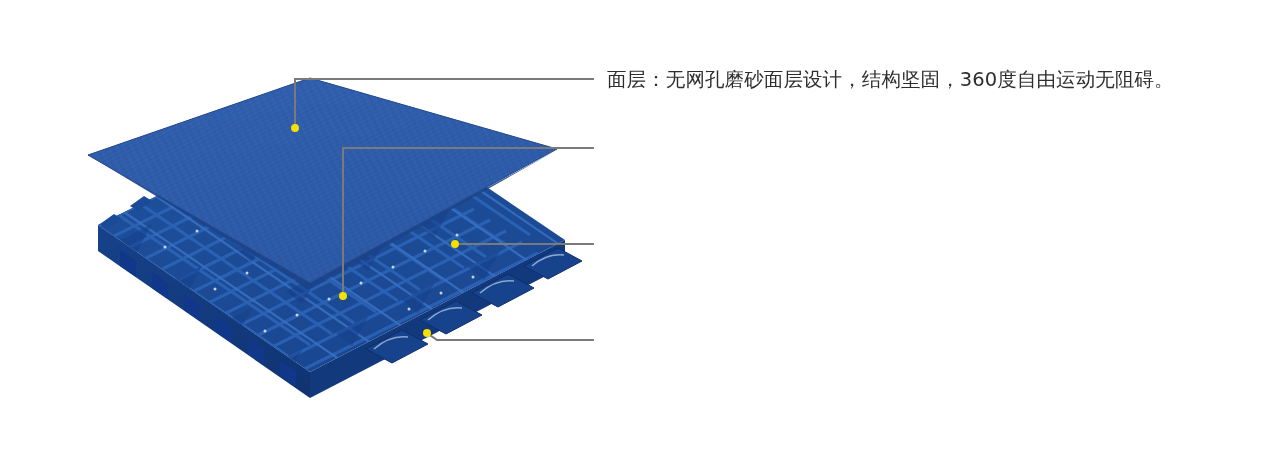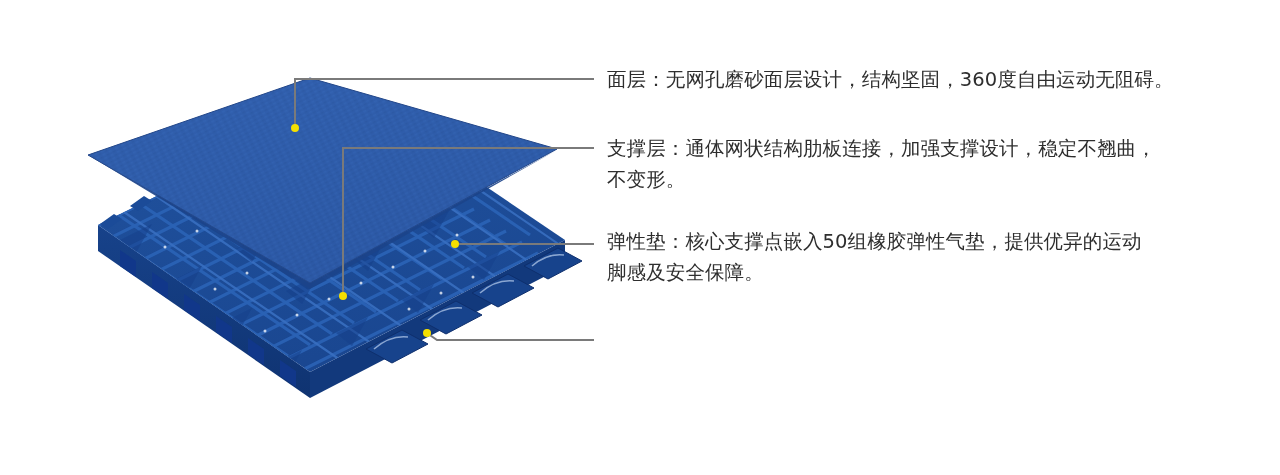--- a/index.html
+++ b/index.html
@@ -250,19 +250,15 @@
     <g>
       <circle cx="295" cy="128" r="4" fill="#f5e000"></circle>
       <circle cx="343" cy="296" r="4" fill="#f5e000"></circle>
       <circle cx="455" cy="244" r="4" fill="#f5e000"></circle>
       <circle cx="427" cy="333" r="4" fill="#f5e000"></circle>
     </g>
   </svg>
 
   <div class="callouts">
     <div class="callout" id="callout-0">面层：无网孔磨砂面层设计，结构坚固，360度自由运动无阻碍。</div>
-    <div class="callout" id="callout-1">支撑层：通体网状结构肋板连接，加强支撑设计，稳定不翘曲，
-不变形。</div>
-    <div class="callout" id="callout-2">弹性垫：核心支撑点嵌入50组橡胶弹性气垫，提供优异的运动
-脚感及安全保障。</div>
   </div>
 
 </div>
 
 </body></html>

